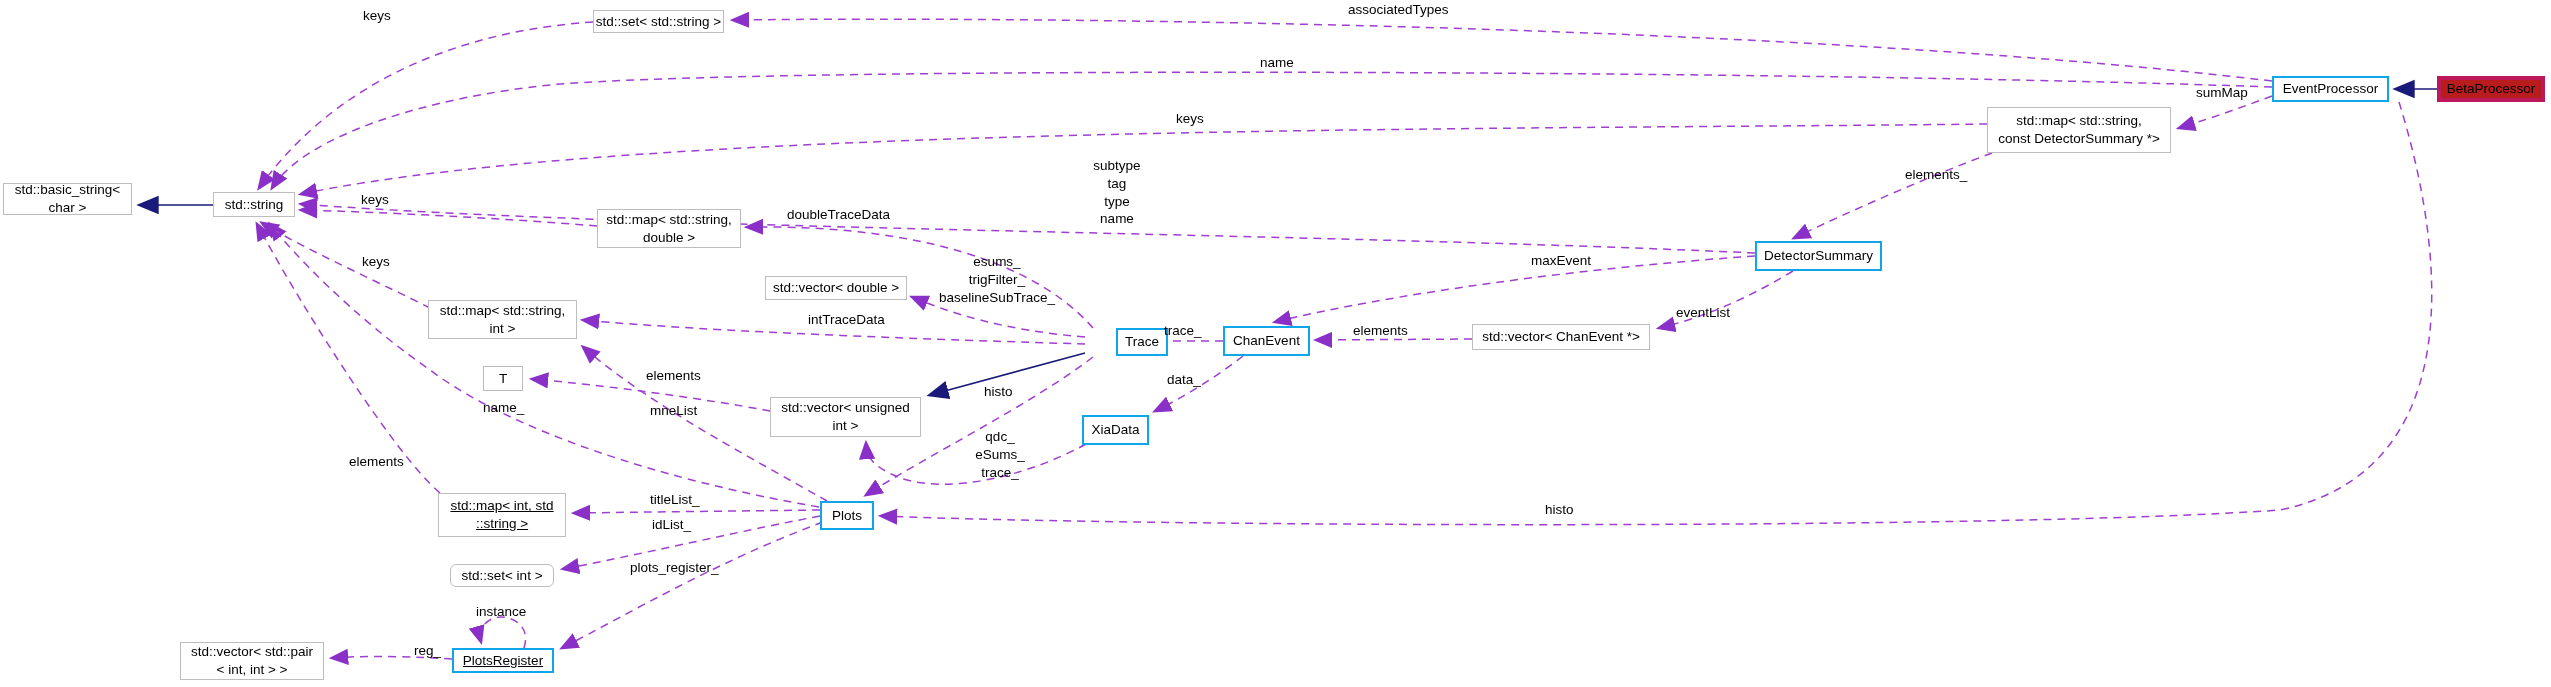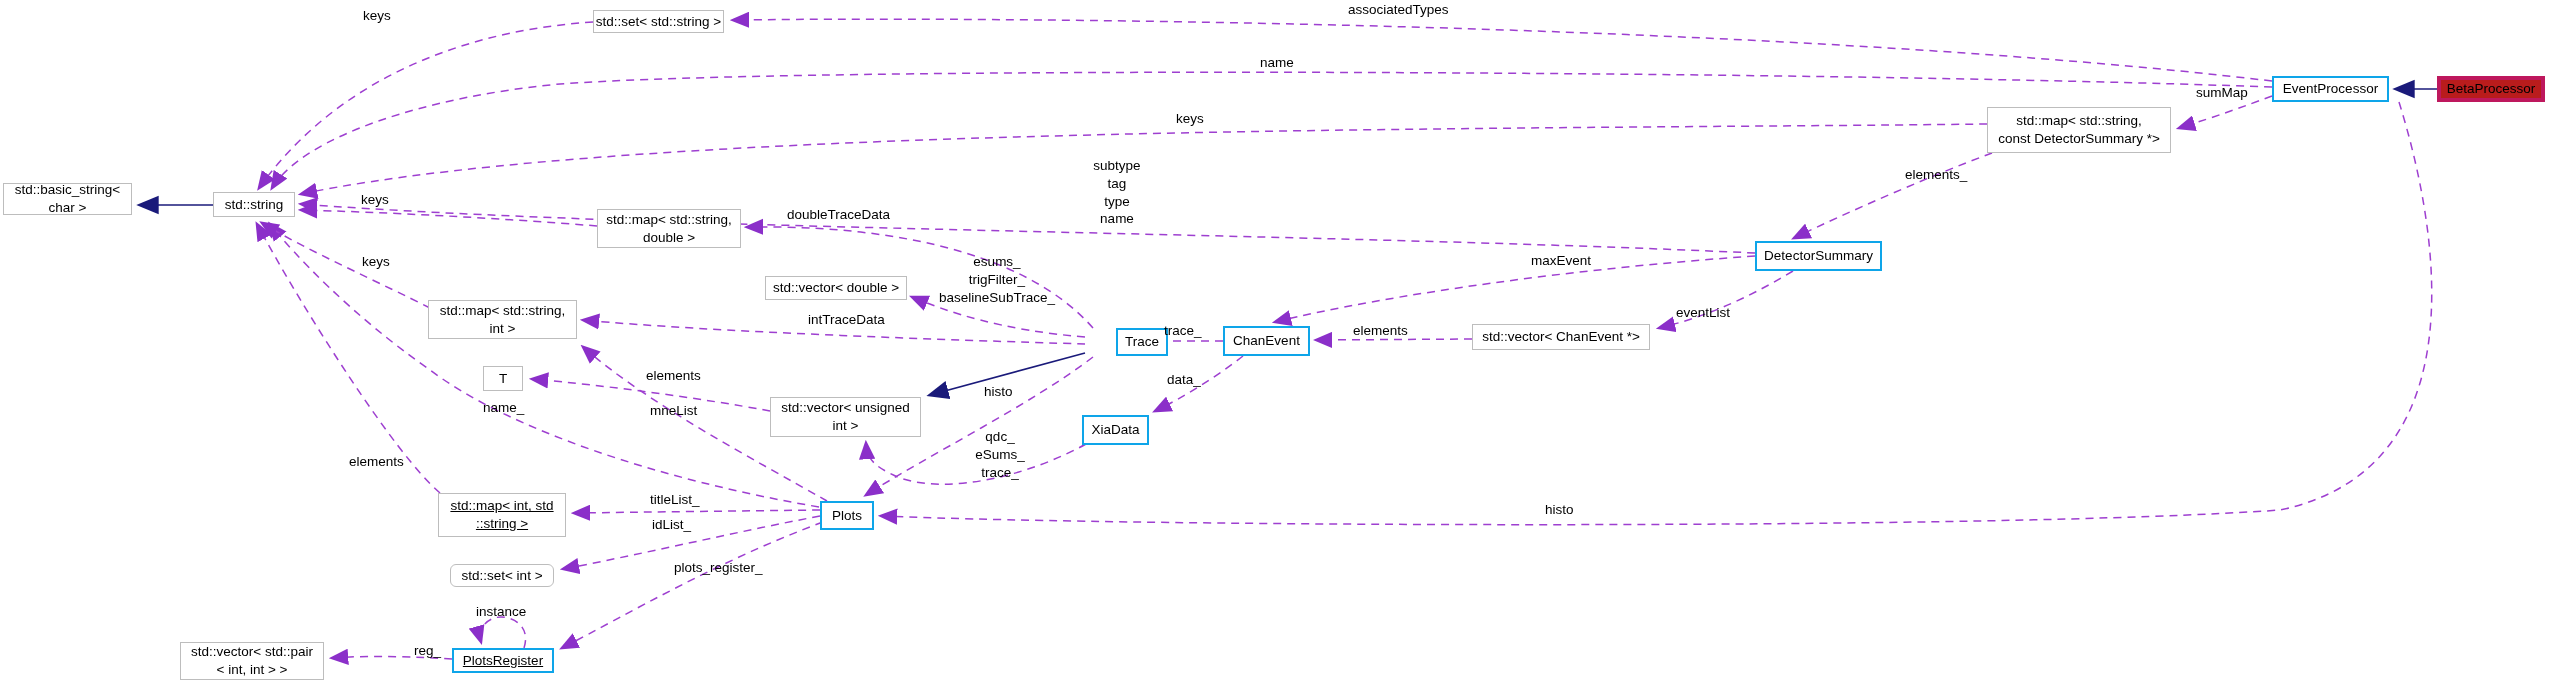--- a/index.html
+++ b/index.html
@@ -123,17 +123,17 @@
       <div class="elabel" style="left: 984px; top: 383px; width: 36px;">histo</div>
       <div class="elabel" style="left: 483px; top: 399px; width: 46px;">name_</div>
       <div class="elabel" style="left: 650px; top: 402px; width: 54px;">mneList</div>
       <div class="elabel center" style="left: 955px; top: 428px; width: 90px;">qdc_
 eSums_
 trace_</div>
       <div class="elabel" style="left: 349px; top: 453px; width: 62px;">elements</div>
       <div class="elabel" style="left: 650px; top: 491px; width: 58px;">titleList_</div>
       <div class="elabel" style="left: 652px; top: 516px; width: 48px;">idList_</div>
       <div class="elabel" style="left: 1545px; top: 501px; width: 36px;">histo</div>
-      <div class="elabel" style="left: 630px; top: 559px; width: 100px; margin-left: 44px;">plots_register_</div>
+      <div class="elabel" style="left: 630px; top: 559px; width: 100px;">plots_register_</div>
       <div class="elabel" style="left: 476px; top: 603px; width: 58px;">instance</div>
       <div class="elabel" style="left: 374px; top: 642px; width: 34px; margin-left: 40px;">reg_</div>
     </div>
 </div>
 
 </body></html>

